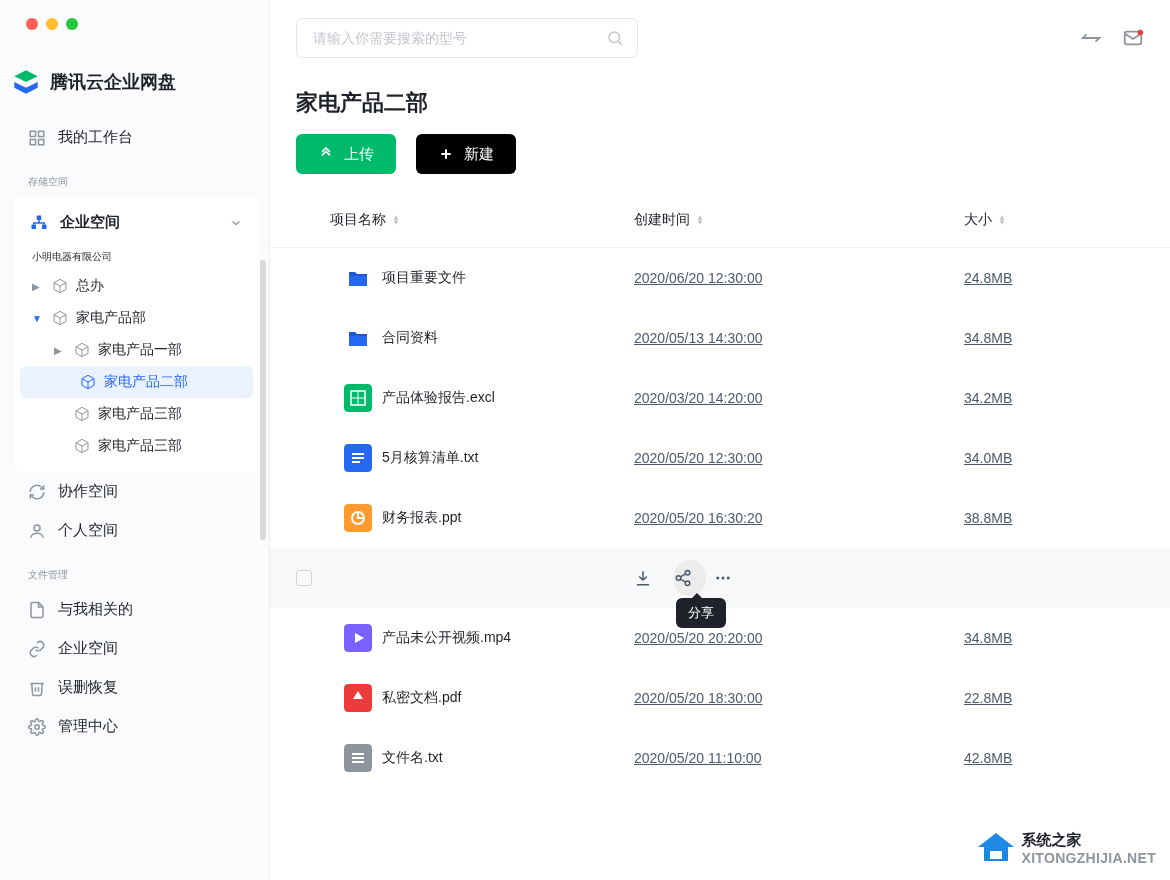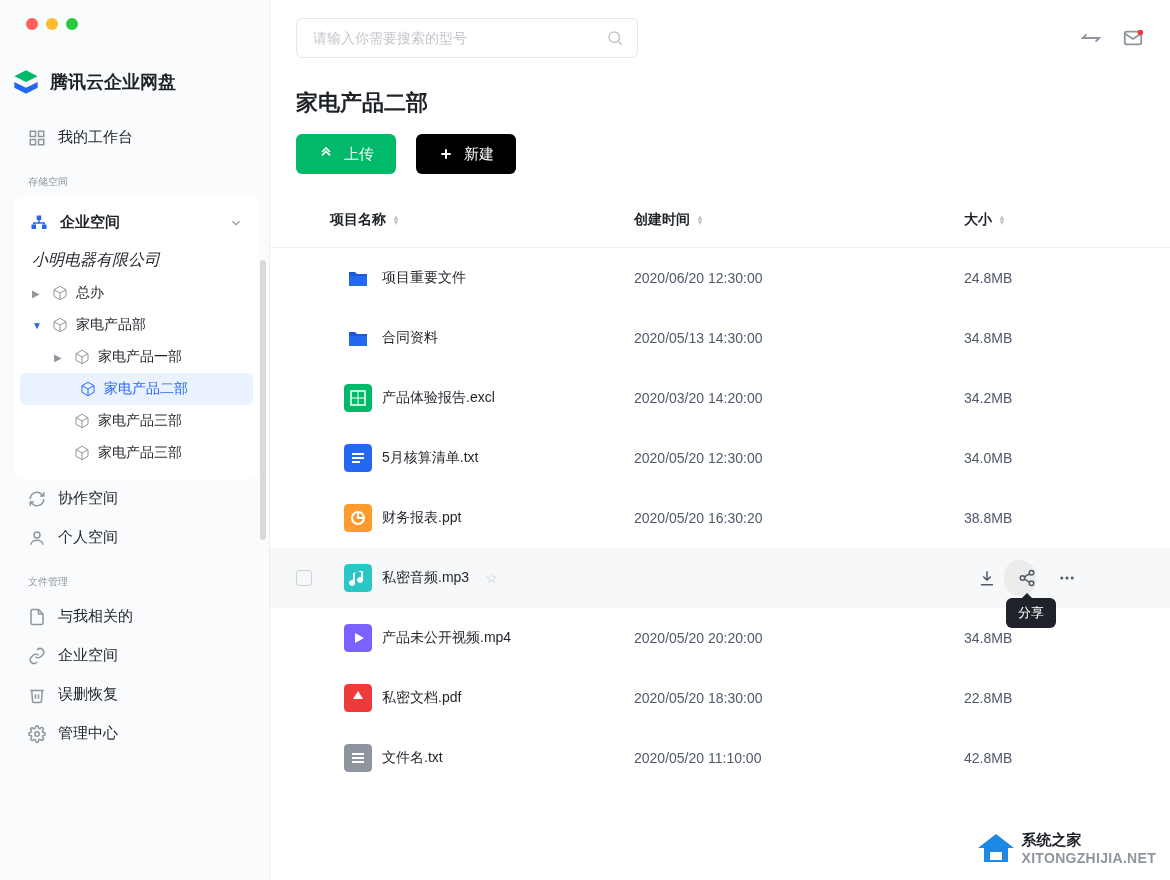--- a/index.html
+++ b/index.html
@@ -37,21 +37,21 @@
   color:#1f2329;
   cursor:pointer;
   gap:12px;
   font-size:15px;
 }
 .nav-item .lead-ico, .tree-item .lead-ico { width:18px; height:18px; color:#8f959e; flex-shrink:0; }
 .section-title { padding: 18px 28px 8px; color:#8f959e; font-size:10px; }
 .tree-container{background:#fff; border-radius:8px; margin:0 10px 0 14px; padding:6px 0 10px;}
 .tree-header{display:flex;align-items:center;justify-content:space-between;padding:10px 16px;font-weight:600;font-size:15px;}
 .tree-header .l{display:flex;align-items:center;gap:12px;}
-.company-name{padding:8px 18px 6px; font-size:16px;font-style:italic;}
+.company-name{padding:8px 18px 6px; font-size:10px;}
 .tree-row{display:flex;align-items:center;gap:8px;padding:7px 8px 7px 18px;font-size:14px;cursor:pointer;}
 .tree-row .caret{width:12px;color:#8f959e;font-size:10px;}
 .tree-row .cube{width:16px;height:16px;color:#8f959e;}
 .tree-row.depth1{padding-left:40px;}
 .tree-row.active{background:#eaf2ff;color:#2468f2;border-radius:6px;margin:0 6px;}
 .tree-row.active .cube{color:#2468f2;}
 .main{flex:1;display:flex;flex-direction:column;overflow:hidden;}
 .topbar{display:flex;align-items:center;padding:18px 26px 0 26px; gap:12px;}
 .search-box{position:relative;width:342px;}
 .search-input{width:100%;height:40px;border:1px solid #e5e6eb;border-radius:6px;padding:0 40px 0 16px;font-size:14px;outline:none;}
@@ -59,38 +59,38 @@
 .search-ico{position:absolute;right:14px;top:11px;color:#c2c6cc;}
 .top-icons{margin-left:auto;display:flex;gap:20px;color:#8f959e;}
 .page-title{font-size:22px;font-weight:700;padding:30px 26px 16px;}
 .actions{display:flex;gap:20px;padding:0 26px 18px;}
 .btn{height:40px;border:none;border-radius:6px;font-size:15px;font-weight:500;display:flex;align-items:center;gap:10px;padding:0 22px;cursor:pointer;color:#fff;}
 .btn svg{width:16px;height:16px;}
 .btn-green{background:#00b96b;}
 .btn-blue{background:#000000;}
 .table{flex:1;overflow:auto;}
 .thead,.trow{display:grid;grid-template-columns:48px 1fr 330px 180px;align-items:center;padding:0 26px;}
-.thead{height:56px;color:#1f2329;font-size:14px;border-bottom:1px solid #f0f0f0;font-weight:bold;}
+.thead{height:56px;color:#1f2329;font-size:14px;border-bottom:1px solid #f0f0f0;}
 .th{display:flex;align-items:center;gap:6px;}
 .th:first-child{grid-column:1 / 3;padding-left:34px;}
 .sort{display:inline-flex;flex-direction:column;line-height:5px;font-size:8px;color:#c2c6cc;}
 .trow{height:60px;border-bottom:1px solid transparent;position:relative;}
 .trow.hovered{background:#f6f8fa;}
 .trow .cb{width:16px;height:16px;border:1.5px solid #d0d3d6;border-radius:3px;visibility:hidden;}
 .trow.hovered .cb{visibility:visible;}
 .fname{display:flex;align-items:center;gap:10px;}
 .file-ico{width:28px;height:28px;border-radius:4px;flex-shrink:0;}
-.fdate,.fsize{color:#4e5969;font-size:14px;}
+.fdate,.fsize{color:#4e5969;font-size:14px;text-decoration:underline;}
 .row-actions{display:flex;gap:8px;position:relative;}
-.ra-btn{width:32px;height:36px;border-radius:16px;display:flex;align-items:center;justify-content:flex-end;color:#4e5969;cursor:pointer;}
+.ra-btn{width:32px;height:36px;border-radius:16px;display:flex;align-items:center;justify-content:flex-start;color:#4e5969;cursor:pointer;}
 .ra-btn.on{background:#ececec;}
 .tooltip{position:absolute;top:38px;left:2px;background:#1f2329;color:#fff;padding:6px 12px;border-radius:6px;font-size:13px;white-space:nowrap;}
 .tooltip::before{content:"";position:absolute;top:-5px;left:16px;border:5px solid transparent;border-bottom-color:#1f2329;border-top:none;}
 .star{color:#c2c6cc;margin-left:6px;}
-.watermark{position:absolute;right:14px;bottom:14px;display:flex;align-items:center;gap:6px;font-weight:700;}
+.watermark{position:absolute;right:14px;bottom:14px;display:flex;align-items:flex-start;gap:6px;font-weight:700;}
 .watermark .cn{font-size:15px;color:#1f2329;}
 .watermark .en{font-size:14px;color:#8f959e;letter-spacing:0.3px;}
 .scroll-indicator{position:absolute;right:3px;top:260px;width:6px;height:280px;background:#d9d9d9;border-radius:3px;}
 </style>
 </head>
 <body>
 
 <aside class="sidebar">
   <div class="window-controls">
     <span class="dot red"></span>
@@ -346,28 +346,20 @@
               <circle cx="14" cy="14" r="6" fill="none" stroke="#fff" stroke-width="2"></circle>
               <path d="M14 8v6h6" stroke="#fff" stroke-width="2" fill="none"></path>
             </svg>
       <span>财务报表.ppt</span>
     </div>
     <div class="fdate">2020/05/20 16:30:20</div>
     <div class="fsize">38.8MB</div>
   </div>
         <div class="trow hovered">
     <div class="cb"></div>
-    <div class="fname">
-      <svg class="file-ico" viewBox="0 0 28 28">
-              <rect width="28" height="28" rx="4" fill="#2bc6c6"></rect>
-              <path d="M11 9v10a3 3 0 11-2-2.8V9l10-2v9a3 3 0 11-2-2.8V7" fill="#fff"></path>
-            </svg>
-      <span>私密音频.mp3</span>
-            <span class="star">☆</span>
-    </div>
     <div class="fdate"></div>
     <div class="row-actions">
       <div class="ra-btn">
               <svg width="18" height="18" viewBox="0 0 24 24" fill="none" stroke="currentColor" stroke-width="2">
                 <path d="M12 3v12m0 0l-5-5m5 5l5-5M4 21h16"></path>
               </svg>
             </div>
       <div class="ra-btn on" style="position:relative">
         <svg width="18" height="18" viewBox="0 0 24 24" fill="none" stroke="currentColor" stroke-width="2">
                 <circle cx="18" cy="5" r="3"></circle>

